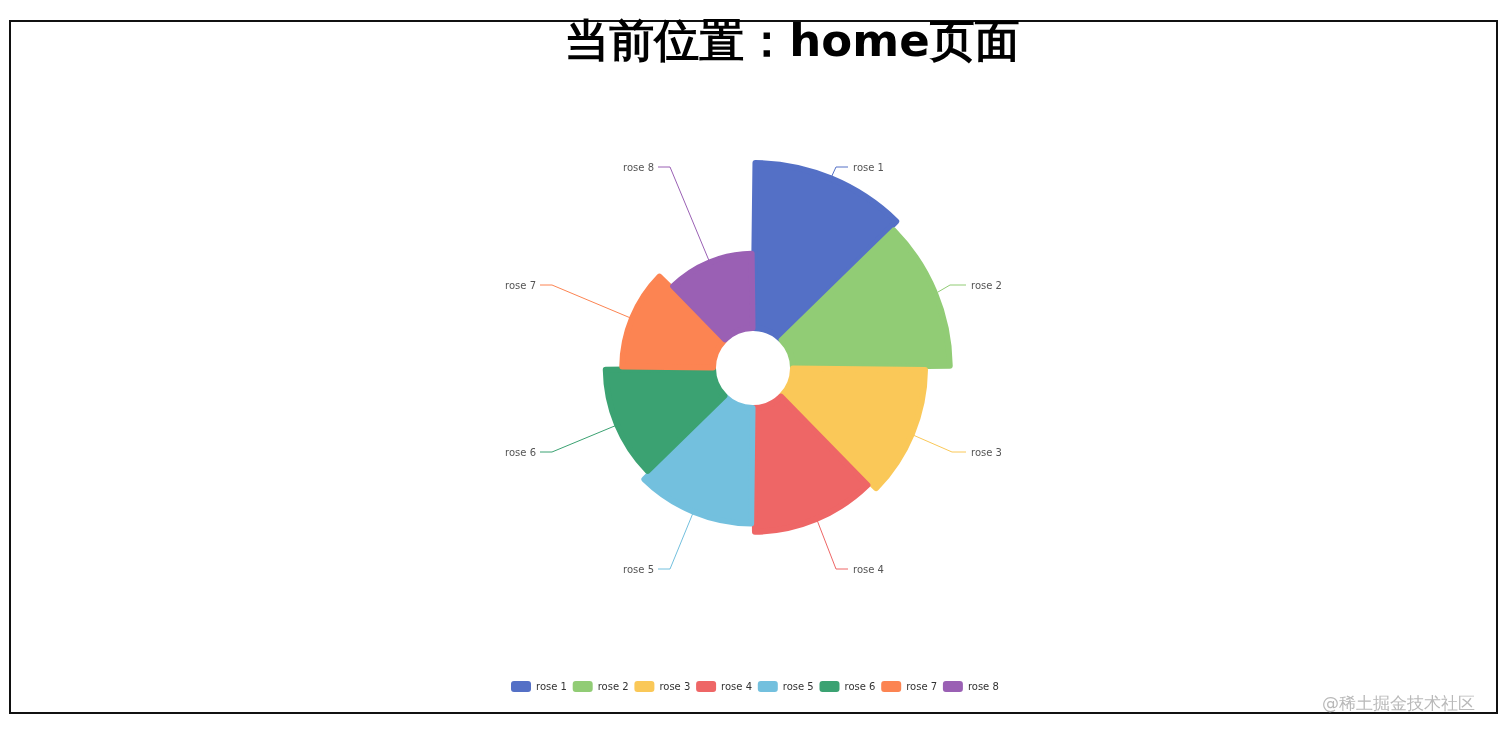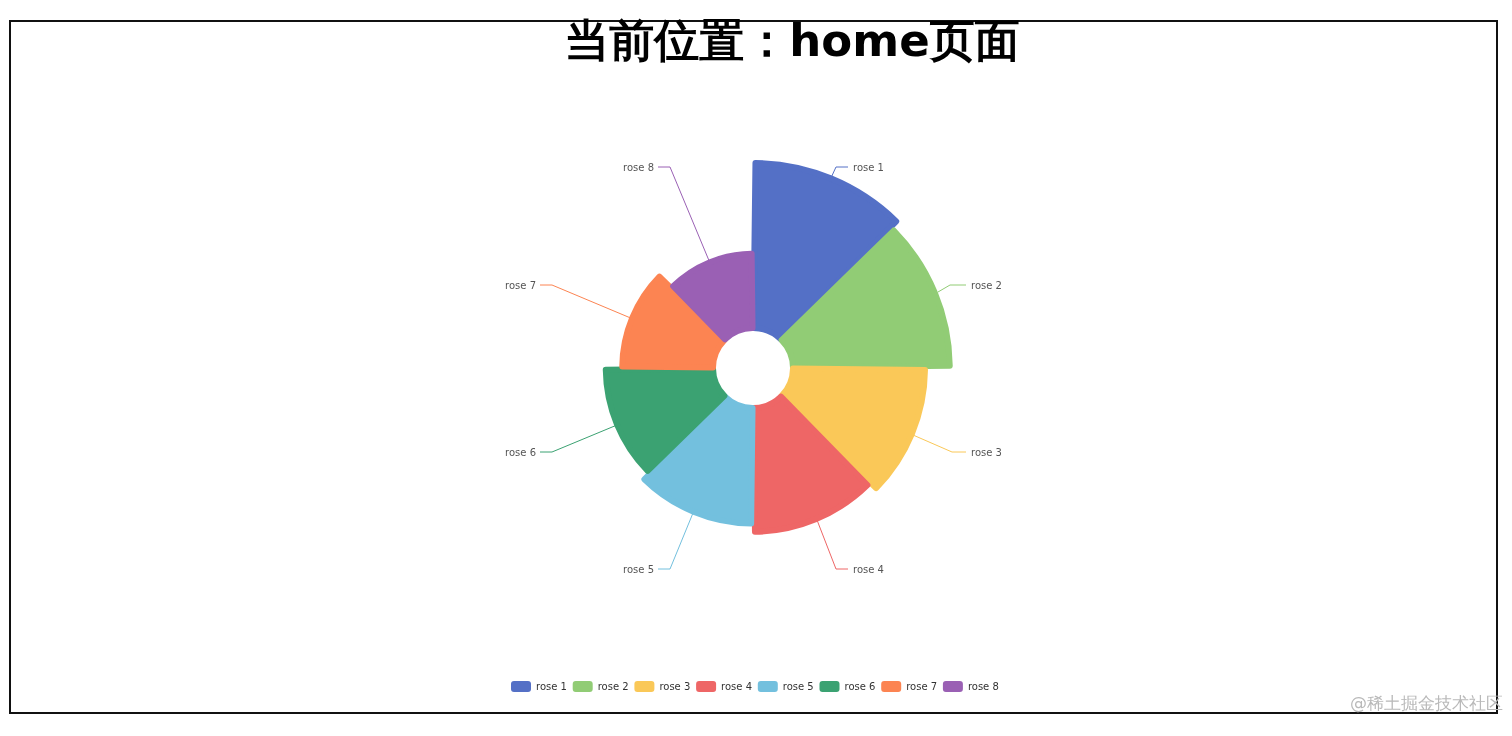--- a/index.html
+++ b/index.html
@@ -2,21 +2,21 @@
 <html><head>
 <meta charset="utf-8">
 <style>
   html, body { margin: 0; padding: 0; background: #ffffff; }
   body { width: 1512px; height: 736px; position: relative; overflow: hidden; font-family: "DejaVu Sans", sans-serif; }
   .frame { position: absolute; left: 9px; top: 20px; width: 1485px; height: 690px; border: 2px solid #111; box-sizing: content-box; }
   .title { position: absolute; left: 0; top: 13px; width: 1512px; text-align: center; font-size: 45px; font-weight: bold; color: #000; line-height: 56px; font-family: "DejaVu Sans", sans-serif; padding-left: 36px; }
   svg.chart { position: absolute; left: 0; top: 0; }
   .lbl { font-size: 10px; fill: #555; font-family: "DejaVu Sans", sans-serif; }
   .legend-text { font-size: 10px; fill: #333; font-family: "DejaVu Sans", sans-serif; }
-  .watermark { position: absolute; right: 9px; top: 692px; font-size: 17px; color: #b9b9b9; font-family: "DejaVu Sans", sans-serif; }
+  .watermark { position: absolute; right: 37px; top: 692px; font-size: 17px; color: #b9b9b9; font-family: "DejaVu Sans", sans-serif; }
 </style>
 </head>
 <body>
 
 <div class="frame"></div>
 <div class="title">当前位置：home页面</div>
 
 <svg class="chart" width="1512" height="736">
   <g id="slices">
       <path d="M753.479988480083,328.0028799654402 L755.4599409604251,163.01475982288085 A205,205 0 0 1 896.207012437959,221.31410569317077 L780.9428316952115,339.37836208647235 A40,40 0 0 0 753.479988480083,328.0028799654402 Z" fill="#5470c6" stroke="#5470c6" stroke-width="6" stroke-linejoin="round"></path>

